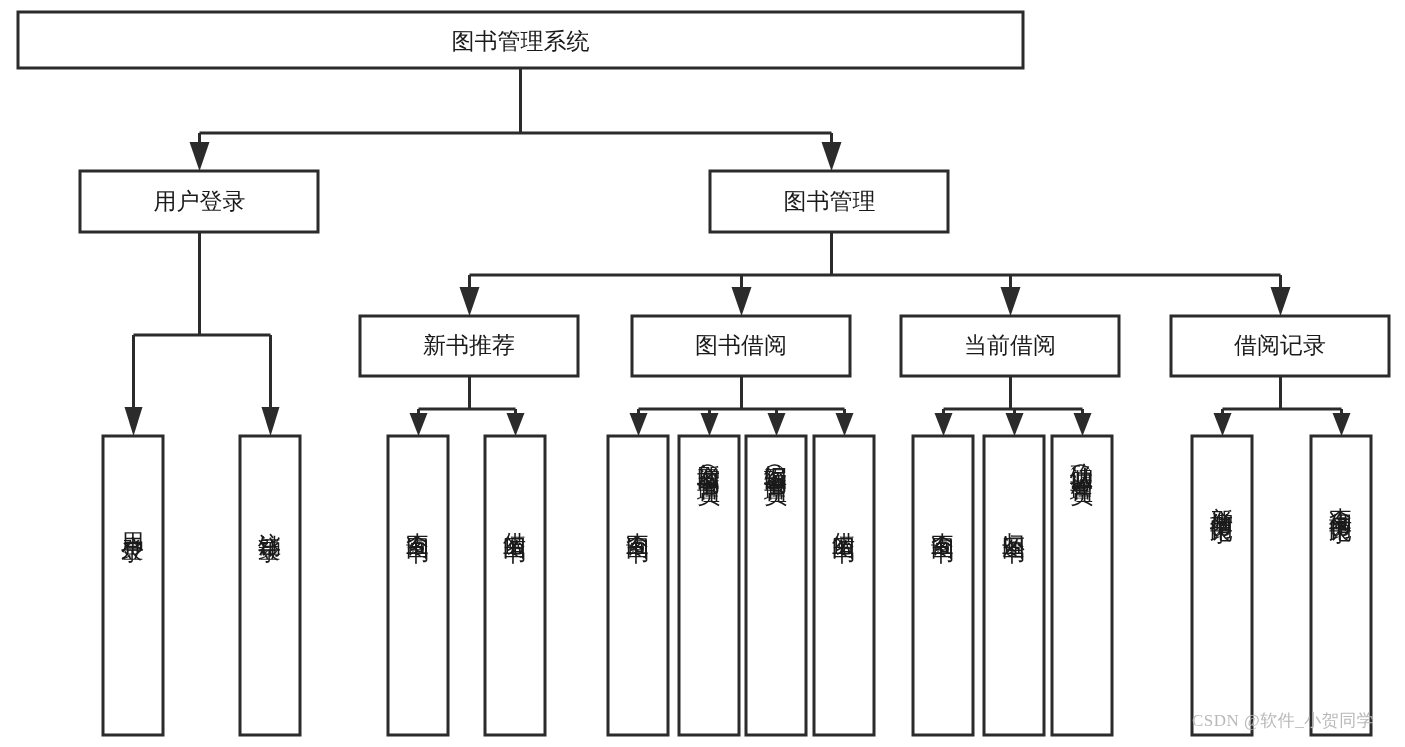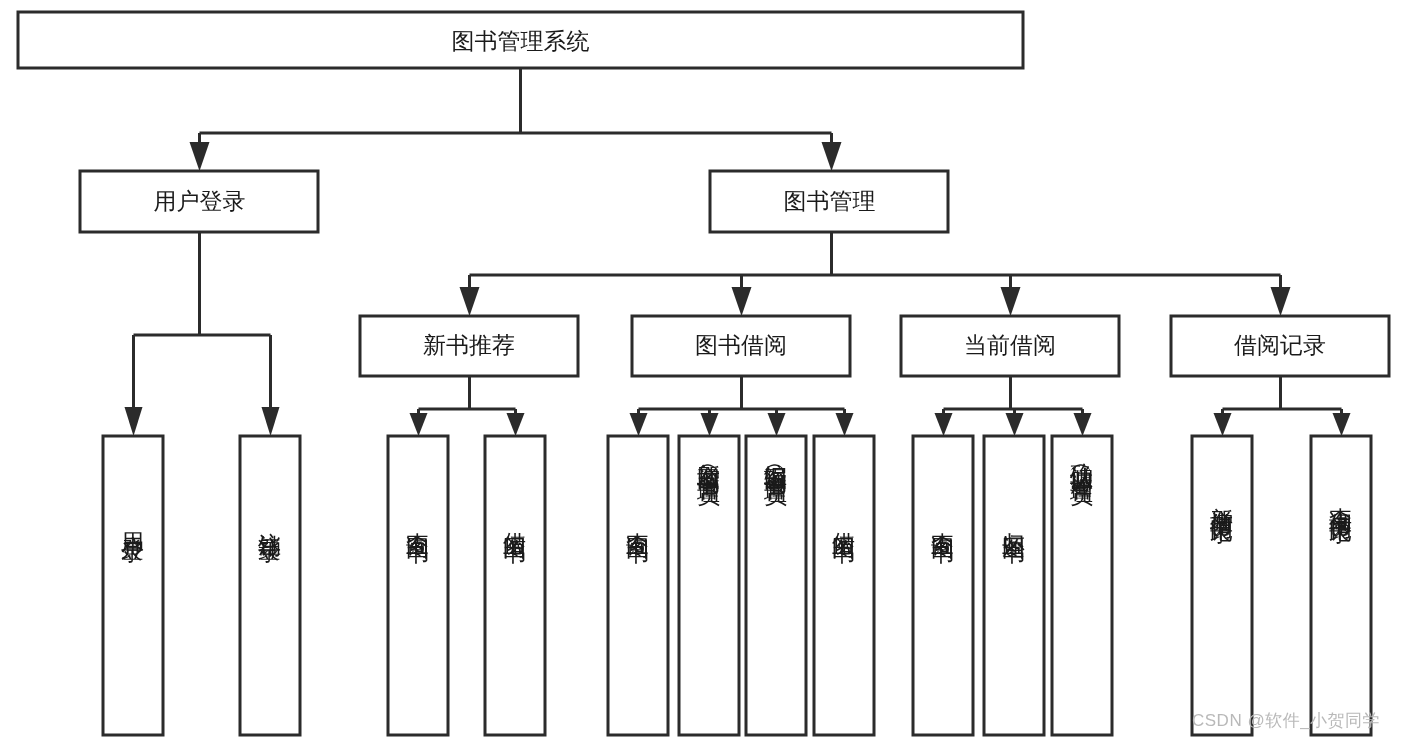--- a/index.html
+++ b/index.html
@@ -68,21 +68,21 @@
     height: 747px;
   }
   .leaf-label-wrap {
     position: absolute;
     display: flex;
     justify-content: center;
     align-items: flex-start;
   }
   .watermark {
     position: absolute;
-    font-family: Liberation Sans, sans-serif;
+    font-family: Liberation Serif, serif;
     font-size: 17px;
     color: #b9b9b9;
     white-space: nowrap;
     letter-spacing: 0.5px;
   }
 </style>
 </head>
 <body>
 
 <div id="diagram-root">

